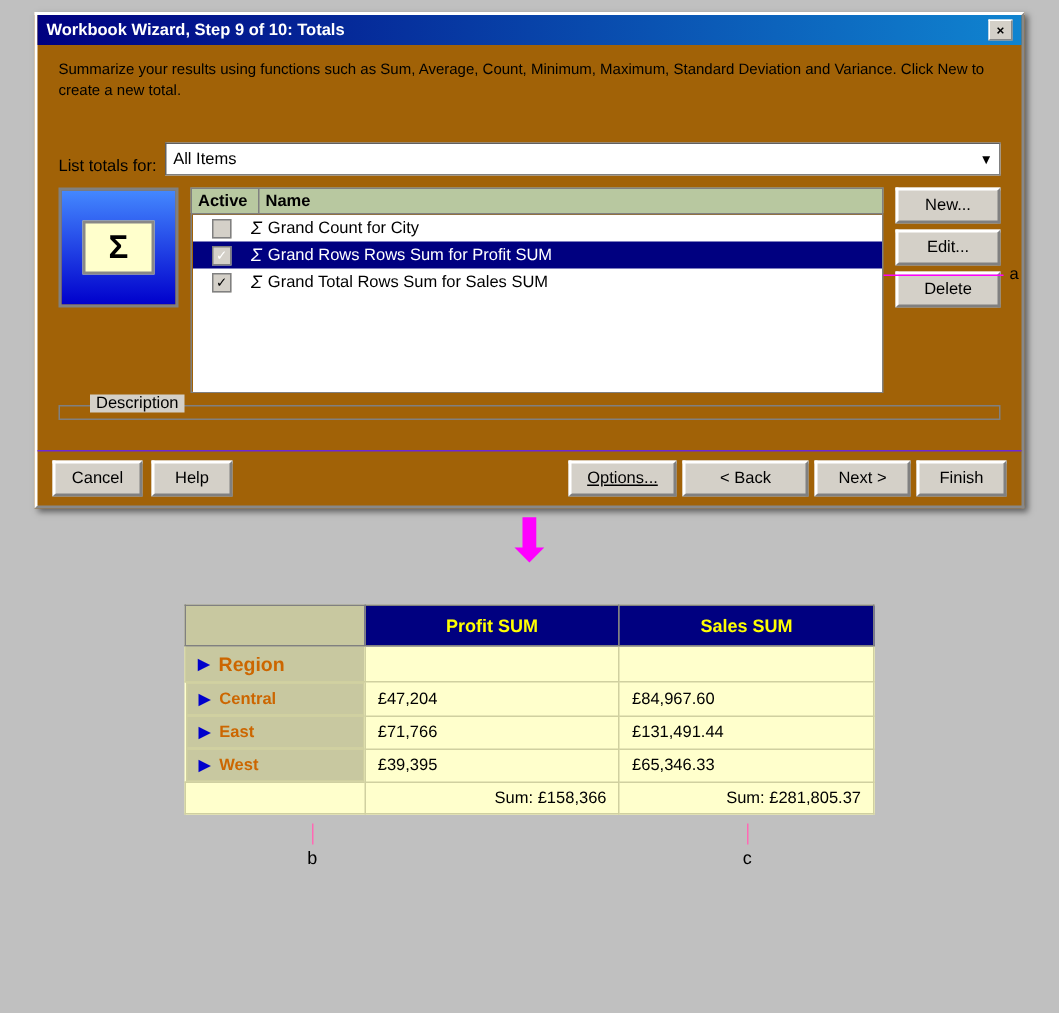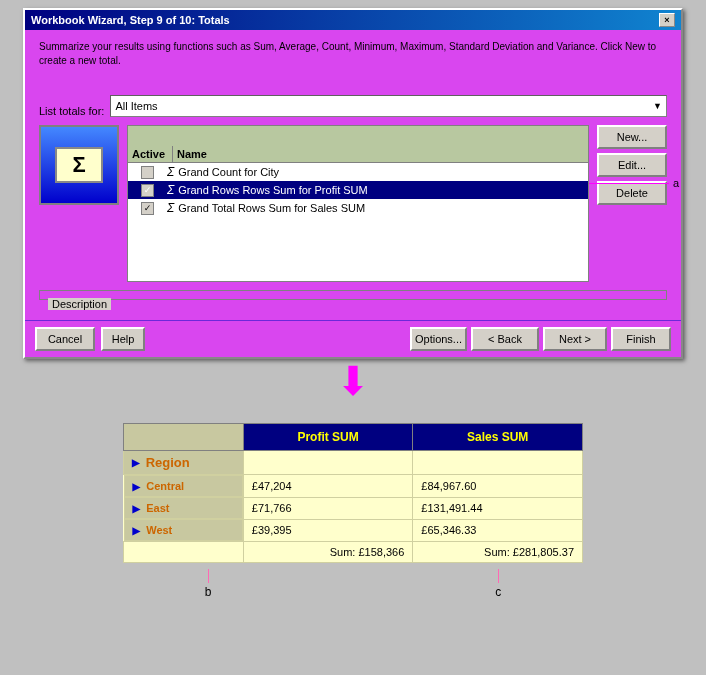--- a/index.html
+++ b/index.html
@@ -11,21 +11,21 @@
       min-height: 675px;
       display: flex;
       flex-direction: column;
       align-items: center;
       padding: 8px;
     }
 
     
     .dialog-window {
       width: 660px;
-      background: #d946ef;
+      background: #a16207;
       border: 2px solid #888;
       border-top: 2px solid #fff;
       border-left: 2px solid #fff;
       box-shadow: 2px 2px 4px rgba(0,0,0,0.5);
     }
 
     .title-bar {
       background: linear-gradient(to right, #000080, #1084d0);
       color: white;
       padding: 3px 6px;
@@ -148,21 +148,20 @@
       display: flex;
       background: #b8c8a0;
       border: 1px solid #808080;
       border-bottom: none;
     }
 
     .list-header-cell {
       padding: 2px 4px;
       font-size: 11px;
       font-weight: bold;
-      margin-top: 20px;
     }
 
     .list-header-active {
       width: 45px;
       border-right: 1px solid #808080;
     }
 
     .list-header-name {
       flex: 1;
     }
@@ -241,25 +240,24 @@
     .description-section {
       border: 1px solid #808080;
       padding: 4px 6px;
       margin-bottom: 10px;
       position: relative;
     }
 
     .description-legend {
       position: absolute;
       top: -8px;
-      left: 8px;
+      left: 20px;
       background: #d4d0c8;
       padding: 0 4px;
       font-size: 11px;
-      margin-top: 15px;
     }
 
     .description-content {
       font-size: 11px;
       color: #000;
       min-height: 60px;
       padding-top: 6px;
     }
 
     .dialog-footer {
@@ -465,25 +463,25 @@
     </div>
 
     <div class="description-section">
       <span class="description-legend">Description</span>
     </div>
   </div>
 
   <div class="dialog-footer">
     <div class="footer-left">
       <button class="win-btn" style="width:60px;">Cancel</button>
-      <button class="win-btn" style="width:44px;">Help</button>
+      <button class="win-btn" style="width:54px;">Help</button>
     </div>
     <div class="footer-right">
-      <button class="win-btn" style="width:57px;">Options...</button>
-      <button class="win-btn" style="width:68px;">&lt; Back</button>
+      <button class="win-btn" style="width:72px;text-decoration:underline;">Options...</button>
+      <button class="win-btn" style="width:84px;">&lt; Back</button>
       <button class="win-btn" style="width:64px;">Next &gt;</button>
       <button class="win-btn" style="width:60px;">Finish</button>
     </div>
   </div>
 </div>
 
 <div class="arrow-area" style="width:460px;display:flex;justify-content:center;margin:2px 0;">
   <span class="down-arrow">⬇</span>
 </div>
 

